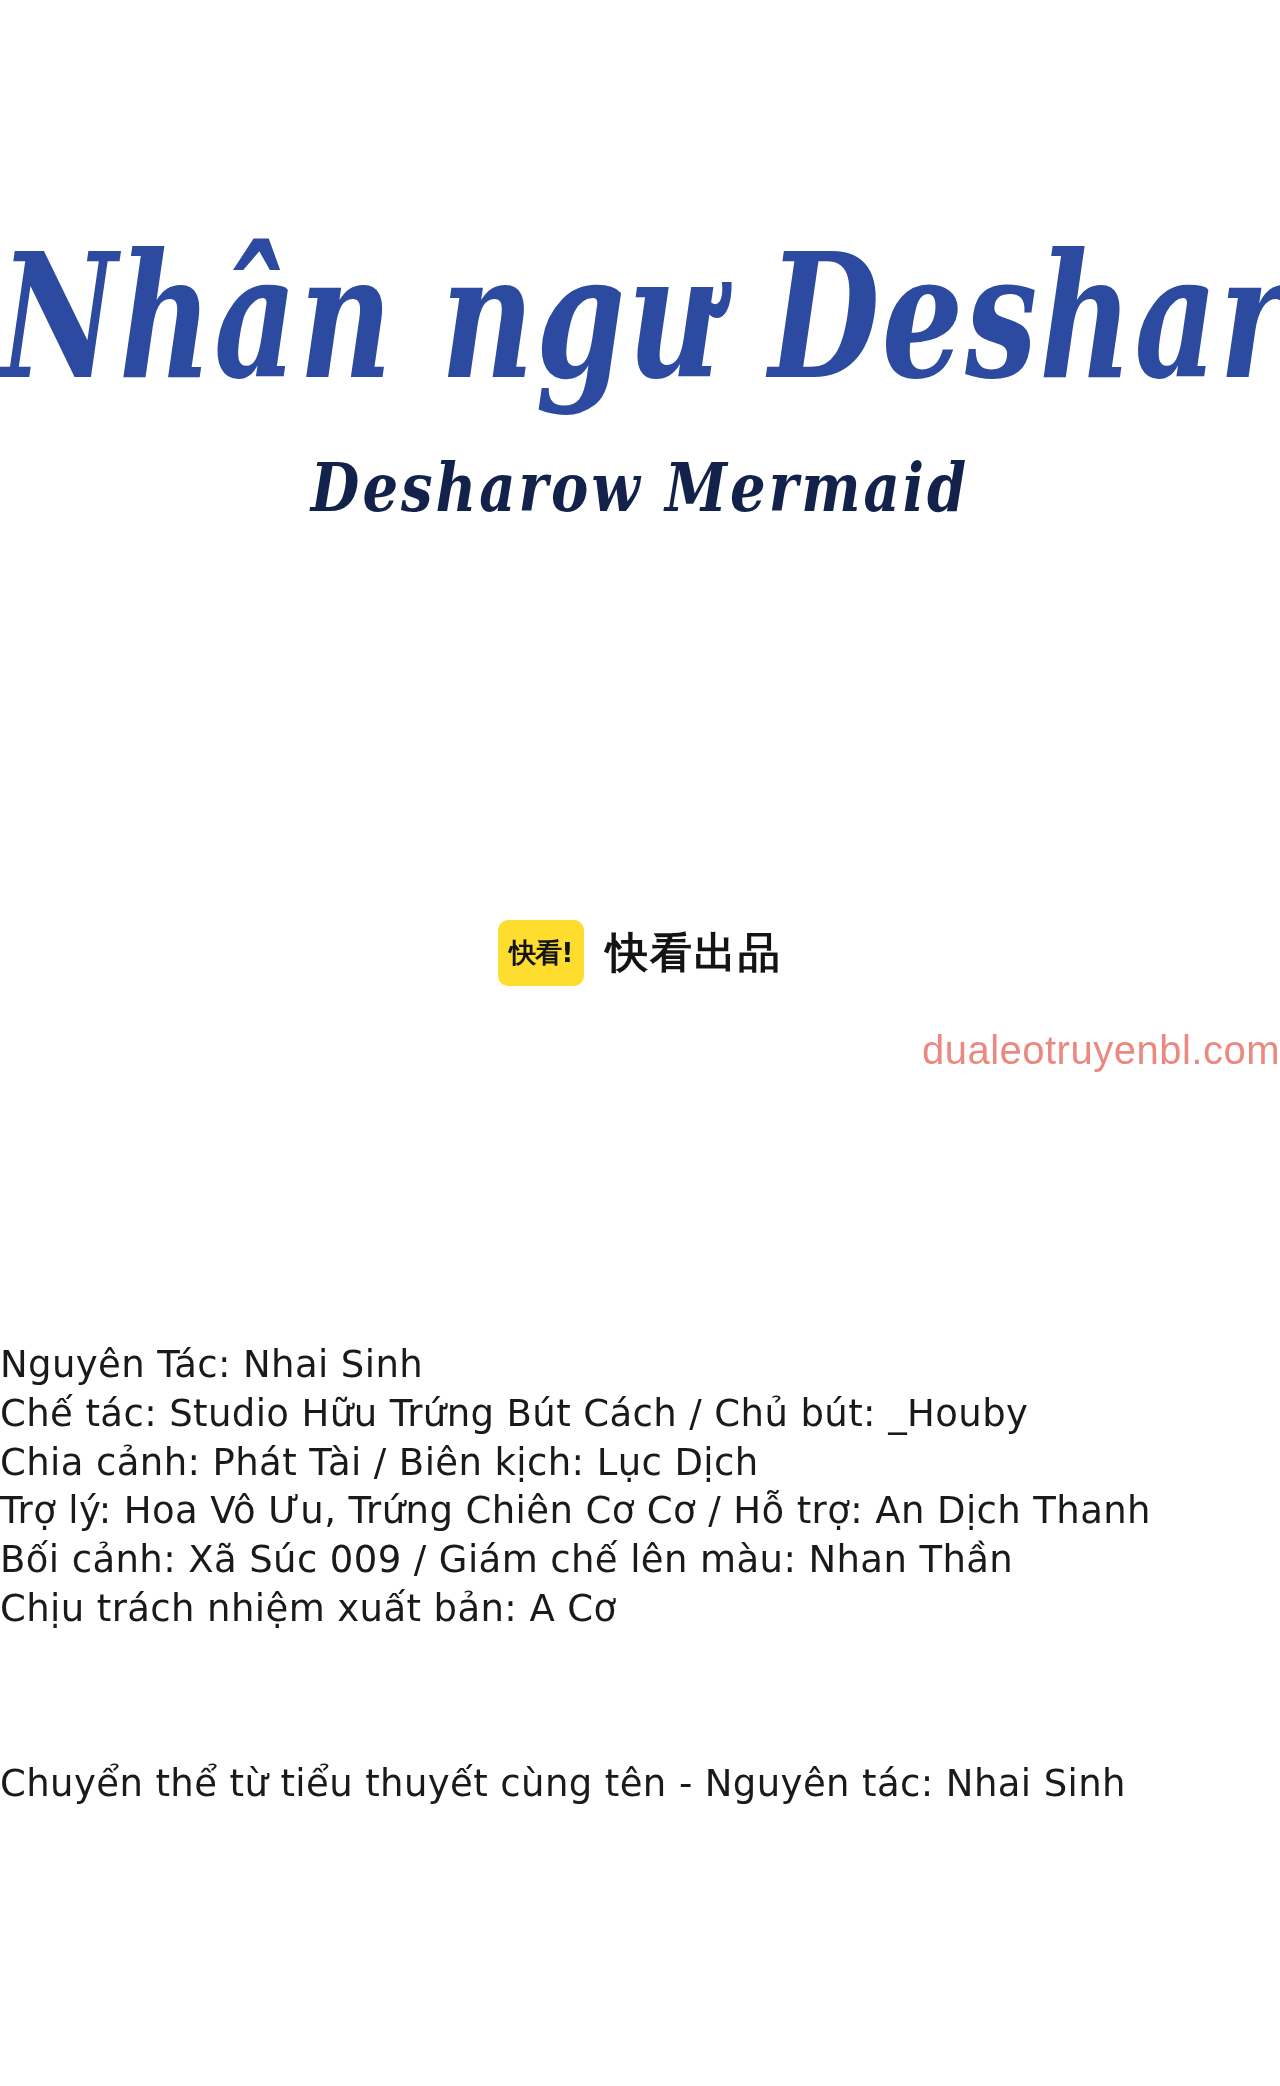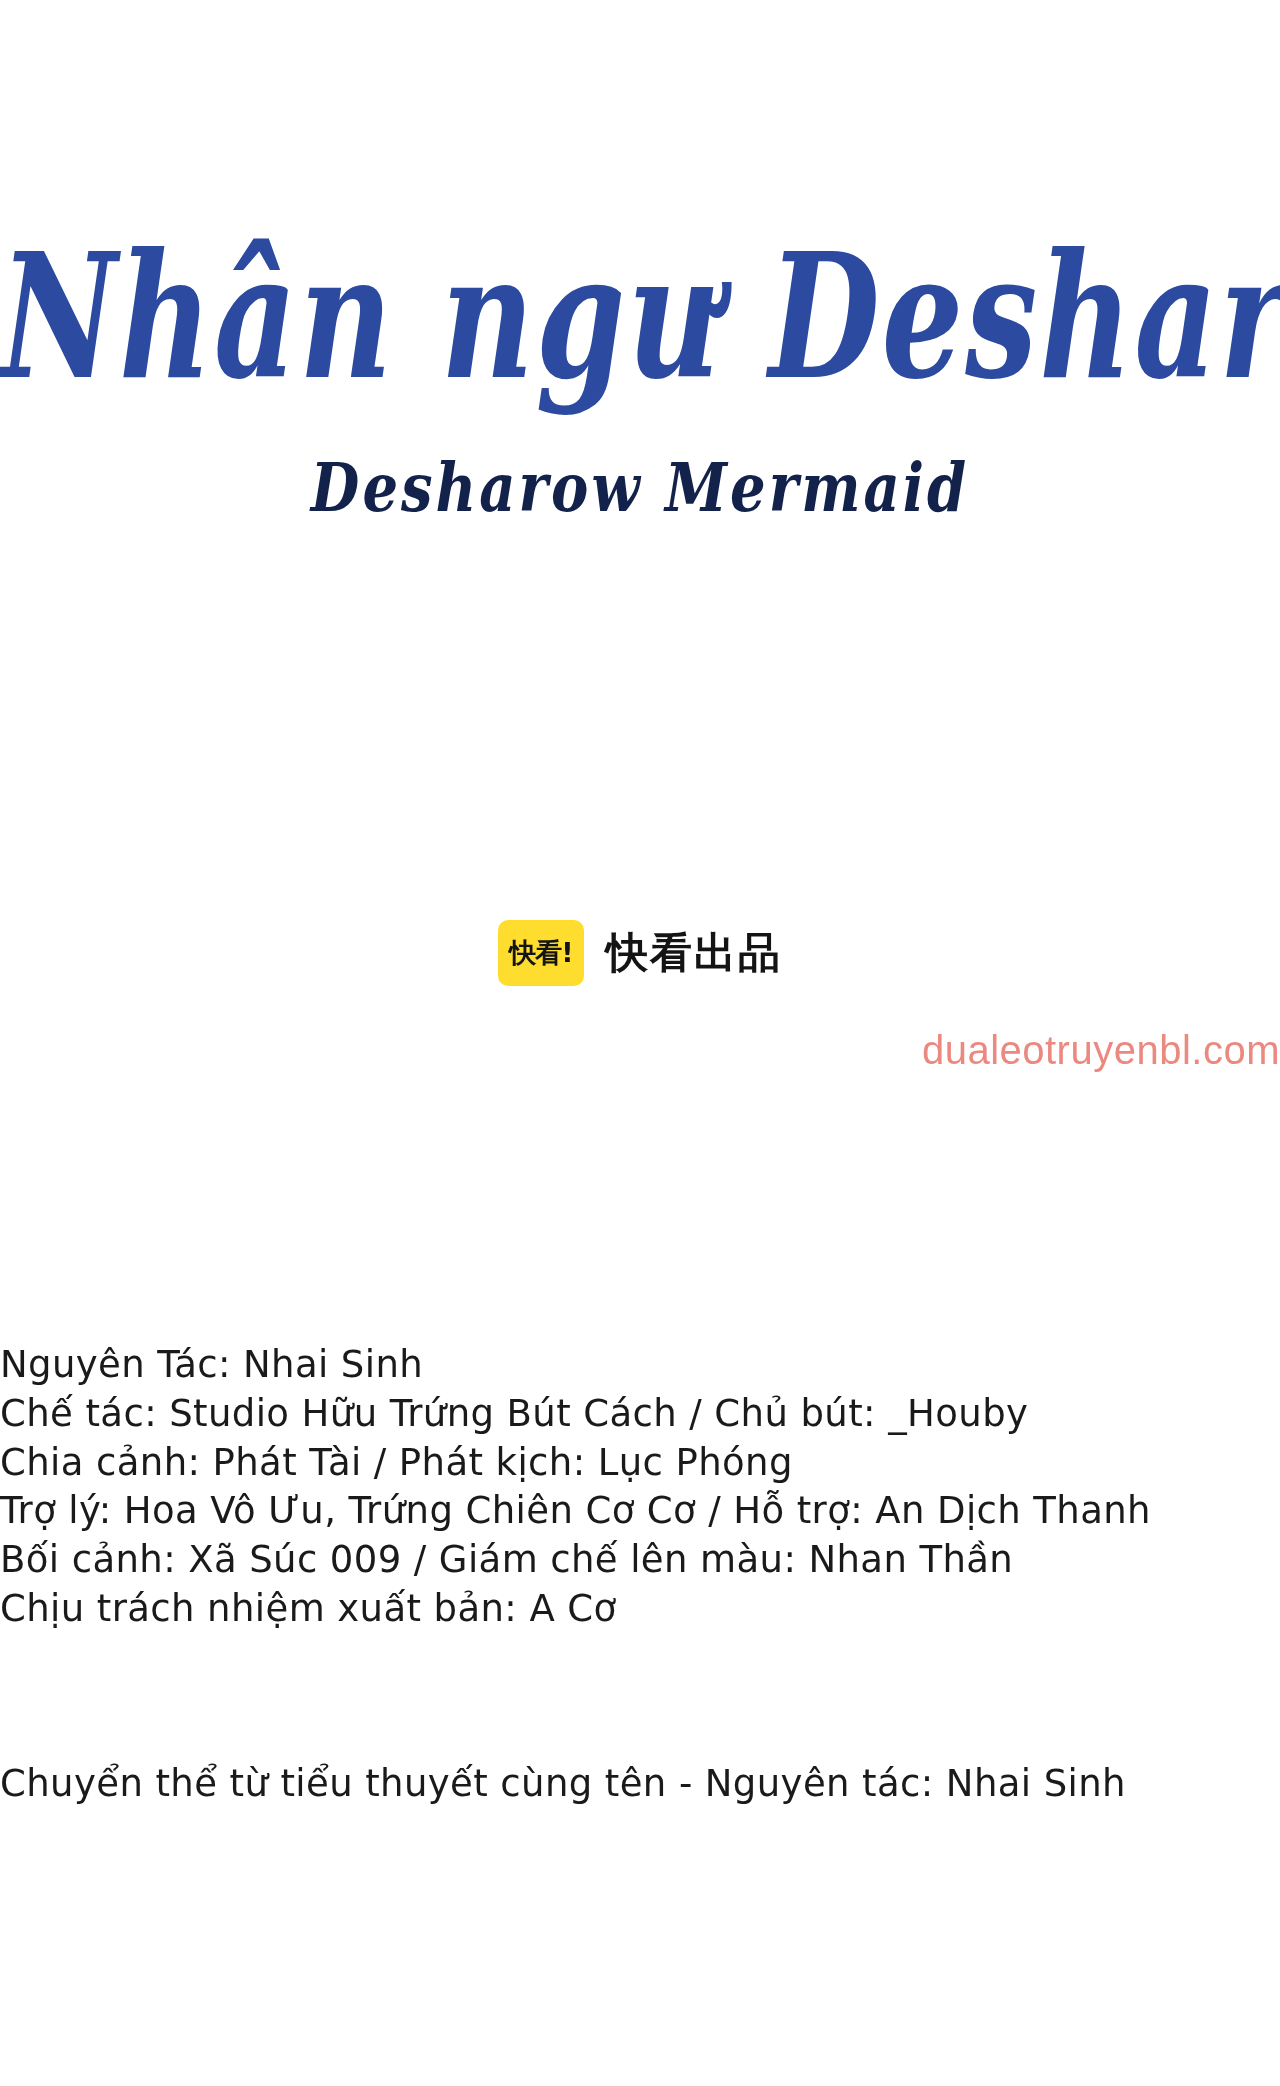--- a/index.html
+++ b/index.html
@@ -152,21 +152,21 @@
   <div class="logo-row">
     <div class="logo-badge">快看!</div>
     <div class="logo-text">快看出品</div>
   </div>
 
   <div class="watermark">dualeotruyenbl.com</div>
 
   <div class="credits">
     <div class="credit-line">Nguyên Tác: Nhai Sinh</div>
     <div class="credit-line">Chế tác: Studio Hữu Trứng Bút Cách / Chủ bút: _Houby</div>
-    <div class="credit-line">Chia cảnh: Phát Tài  / Phát kịch: Lục Phóng</div>
+    <div class="credit-line">Chia cảnh: Phát Tài  / Biên kịch: Lục Dịch</div>
     <div class="credit-line">Trợ lý: Hoa Vô Ưu, Trứng Chiên Cơ Cơ / Hỗ trợ: An Dịch Thanh</div>
     <div class="credit-line">Bối cảnh: Xã Súc 009 / Giám chế lên màu: Nhan Thần</div>
     <div class="credit-line">Chịu trách nhiệm xuất bản: A Cơ</div>
   </div>
 
   <div class="adaptation">Chuyển thể từ tiểu thuyết cùng tên - Nguyên tác: Nhai Sinh</div>
 
 </div>
 
 </body></html>

